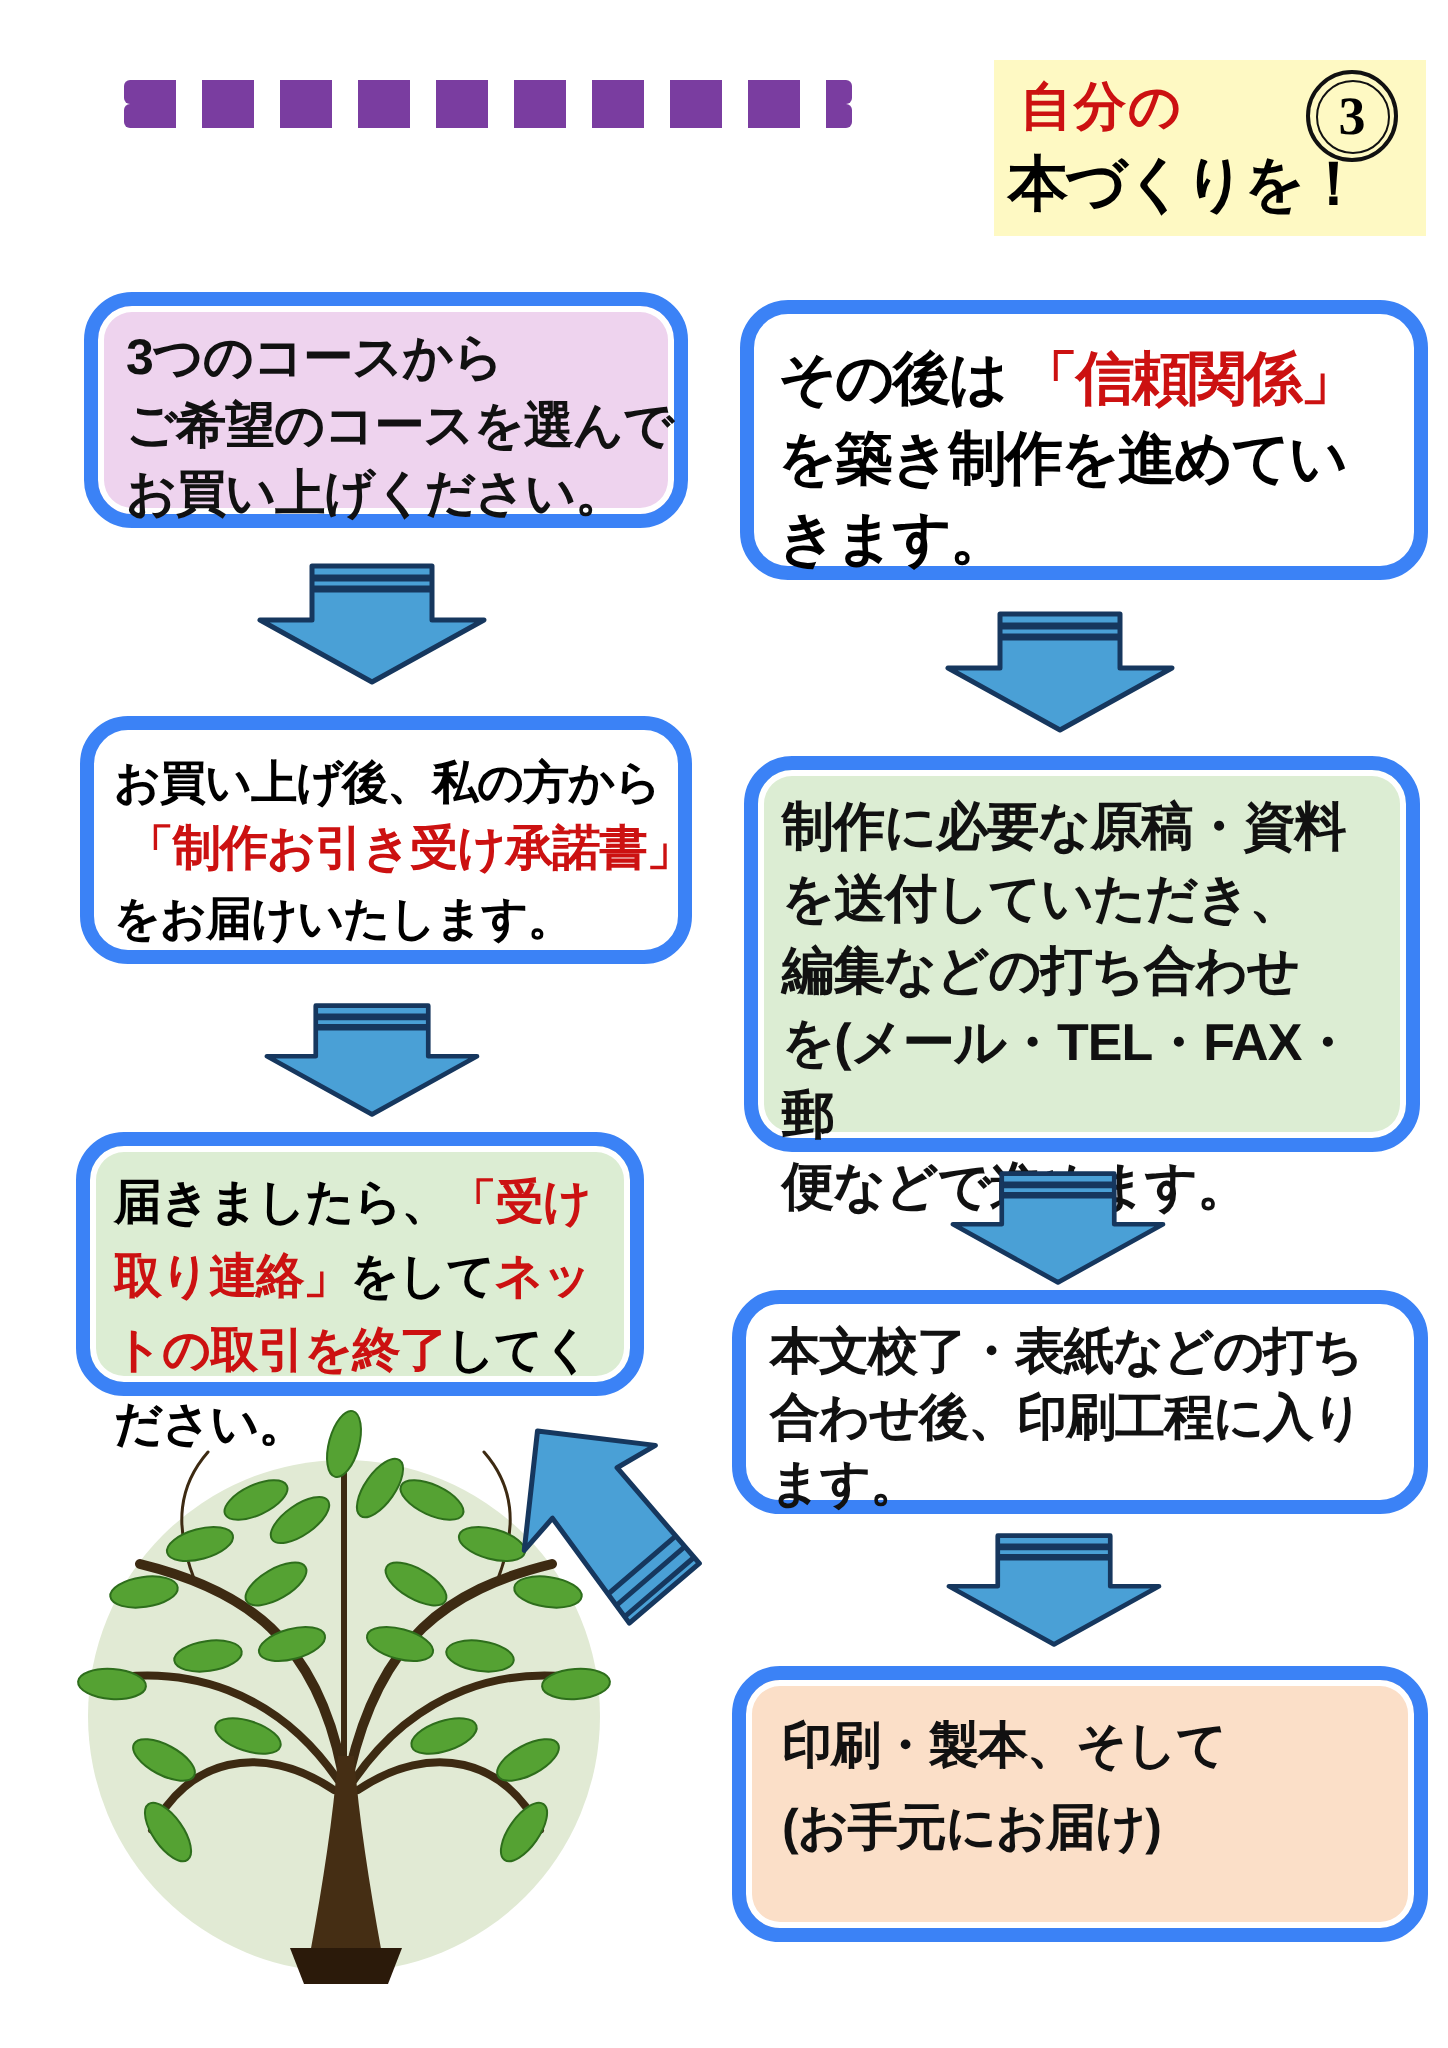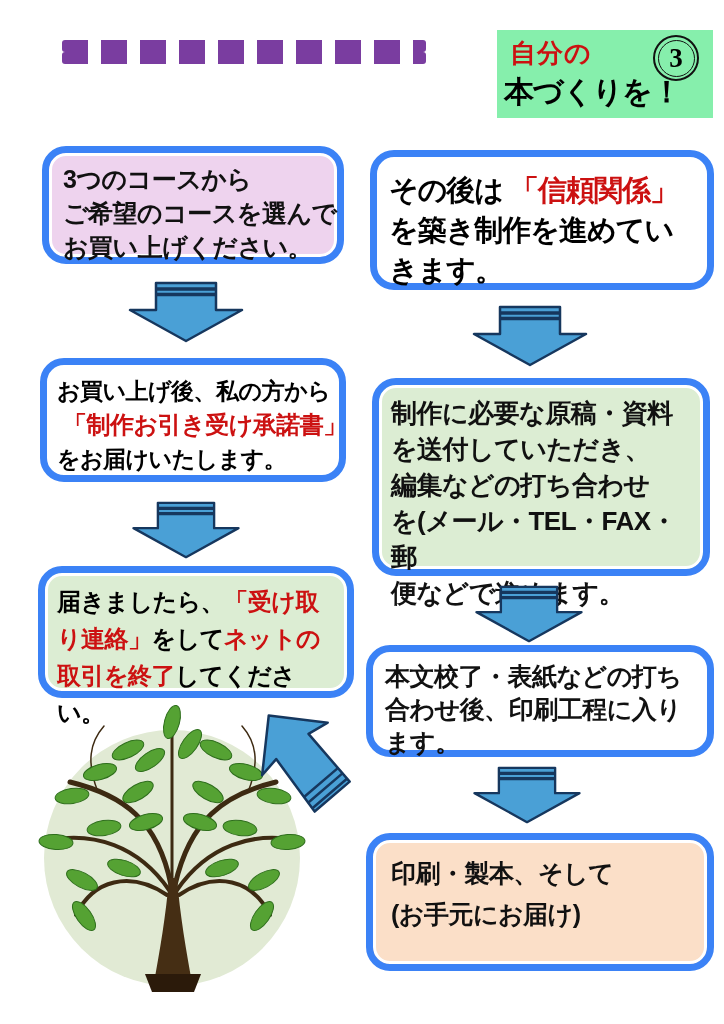--- a/index.html
+++ b/index.html
@@ -13,21 +13,21 @@
     height:12px;margin:0 2px;
     background:repeating-linear-gradient(90deg,#7a3da0 0 26px,transparent 26px 39px);
     border-radius:3px;
   }
   .title-text{
     font-family:"Liberation Serif","DejaVu Serif",serif;
     font-weight:bold;font-size:45px;line-height:52px;letter-spacing:-3px;
     text-align:center;color:#000;padding:1px 0;
   }
   
-  .badge{position:absolute;left:497px;top:30px;width:216px;height:88px;background:#86efac;}
+  .badge{position:absolute;left:497px;top:30px;width:216px;height:88px;background:#fef9c3;}
   .badge-line1{
     position:absolute;left:13px;top:6px;font-family:"Liberation Serif","DejaVu Serif",serif;
     font-weight:bold;font-size:26px;color:#cc1111;letter-spacing:1px;
   }
   .badge-line2{
     position:absolute;left:7px;top:42px;font-family:"Liberation Serif","DejaVu Serif",serif;
     font-weight:bold;font-size:30px;color:#000;letter-spacing:-1px;
   }
   .badge-circle{
     position:absolute;right:14px;top:5px;width:46px;height:46px;border:2.5px solid #111;
@@ -47,21 +47,21 @@
   }
   .fbox .line{white-space:nowrap;}
   .pre{white-space:pre-line;}
   .red{color:#cc1111;}
   .black{color:#000000;}
   #box1{left:42px;top:146px;width:302px;height:118px;background:#eed3ee;
         padding:9px 14px;font-size:25px;line-height:34px;}
   #box2{left:40px;top:358px;width:306px;height:124px;background:#ffffff;
         padding:9px 10px;font-size:23px;line-height:34px;}
   #box2 .line:nth-child(2){text-indent:6px;font-size:24px;}
-  #box3{left:38px;top:566px;width:316px;height:132px;background:#dcedd3;
+  #box3{left:38px;top:566px;width:284px;height:132px;background:#dcedd3;
         padding:10px 8px 10px 12px;font-size:24px;line-height:37px;}
   #boxA{left:370px;top:150px;width:344px;height:140px;background:#ffffff;
         padding:13px 12px;font-size:29px;line-height:40px;letter-spacing:-1px;}
   #boxB{left:372px;top:378px;width:338px;height:198px;background:#dcedd3;
         padding:10px 12px;font-size:26px;line-height:36px;}
   #boxC{left:366px;top:645px;width:348px;height:112px;background:#ffffff;
         padding:8px 12px;font-size:25px;line-height:33px;}
   #boxD{left:366px;top:833px;width:348px;height:138px;background:#fbdfc8;
         padding:13px 18px;font-size:25px;line-height:41px;}
   #boxD .line:nth-child(3){text-indent:10px;}

